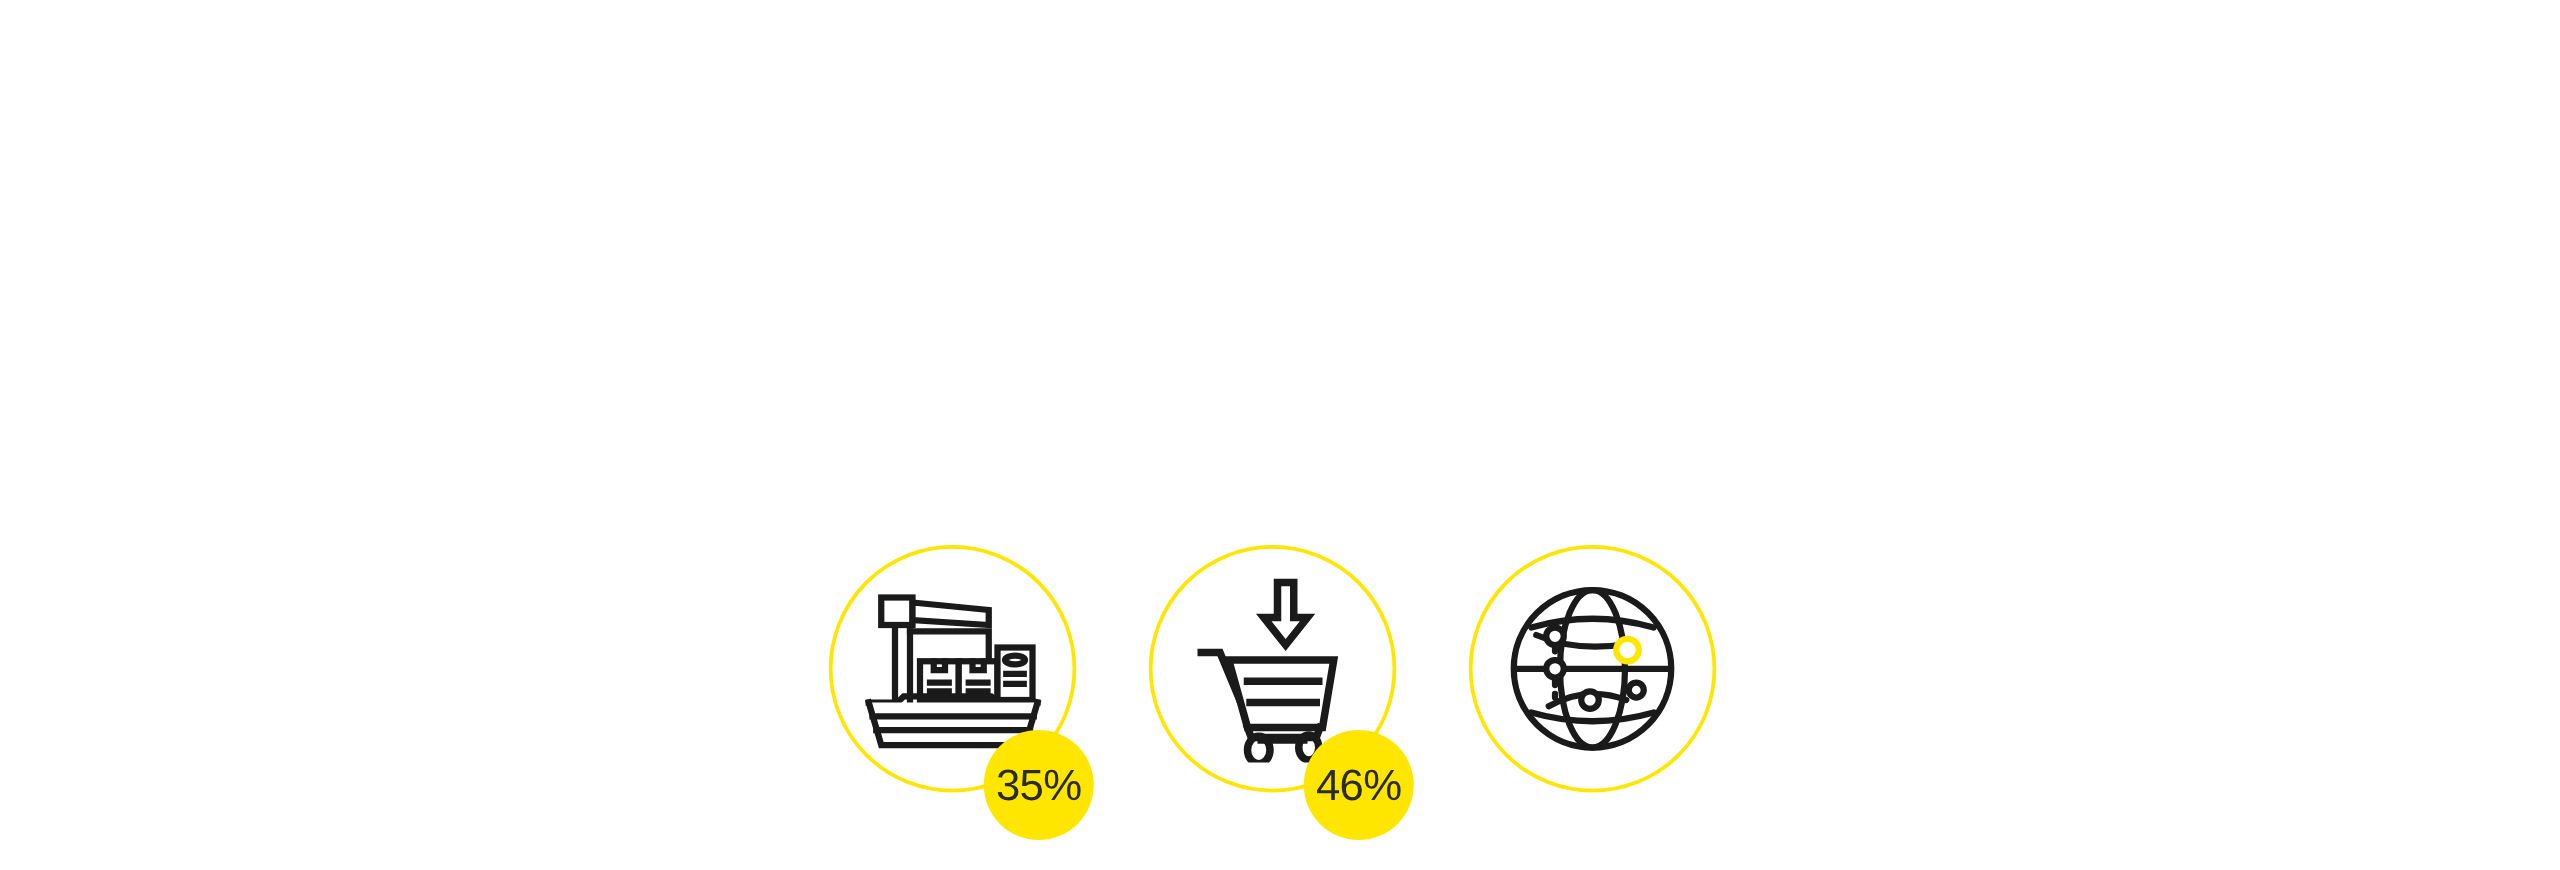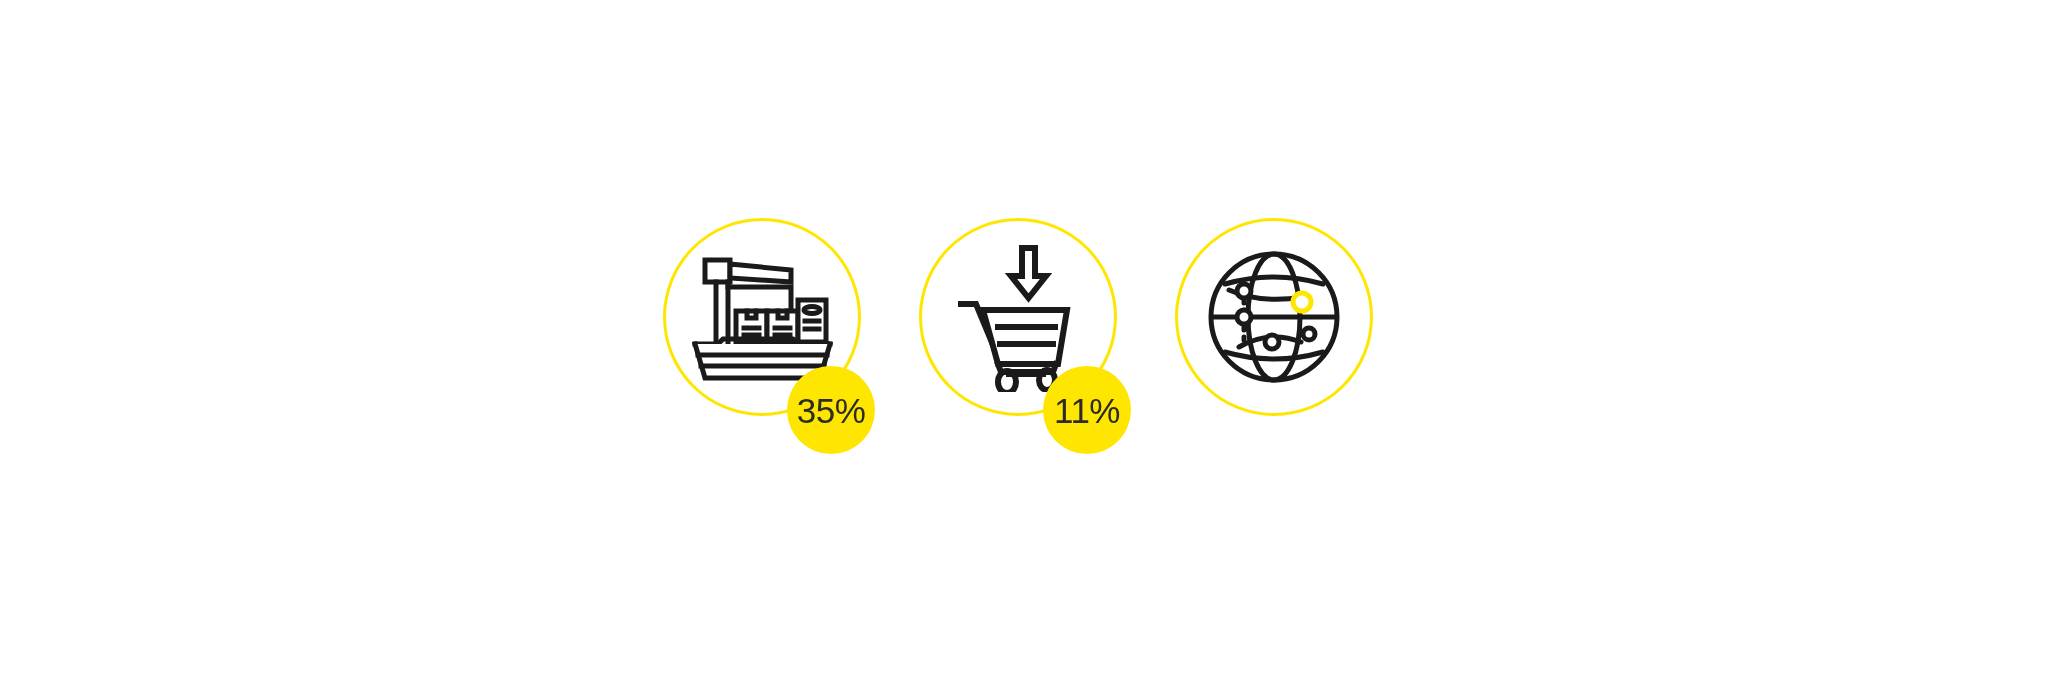--- a/index.html
+++ b/index.html
@@ -14,21 +14,21 @@
     font-family: "Liberation Sans", sans-serif;
     overflow: hidden;
   }
   #stat-board {
     position: relative;
     width: 2048px;
     height: 696px;
     background: #ffffff;
     display: flex;
     flex-direction: row;
-    align-items: center;
+    align-items: flex-end;
     justify-content: center;
     gap: 38px;
   }
   .stat-item {
     position: relative;
     width: 218px;
     height: 260px;
     flex: 0 0 auto;
   }
   .ring {
@@ -141,21 +141,21 @@
 
         <path d="M55 122 L58 130 L110 130 L113 122"></path>
         <line x1="66" y1="132" x2="100" y2="132"></line>
 
         <ellipse cx="64" cy="140" rx="9" ry="11"></ellipse>
 
         <ellipse cx="104" cy="138" rx="8" ry="10"></ellipse>
       </svg>
     </div>
     <div class="badge">
-      <span class="badge-text">11%</span>
+      <span class="badge-text">46%</span>
     </div>
   </div>
 
   <div class="stat-item">
     <div class="ring"></div>
     <div class="icon-wrap">
       <svg width="150" height="150" viewBox="0 0 150 150" fill="none" stroke="#1A1A1A" stroke-width="5" stroke-linecap="round">
 
         <circle cx="75" cy="75" r="63" fill="#ffffff"></circle>
 

